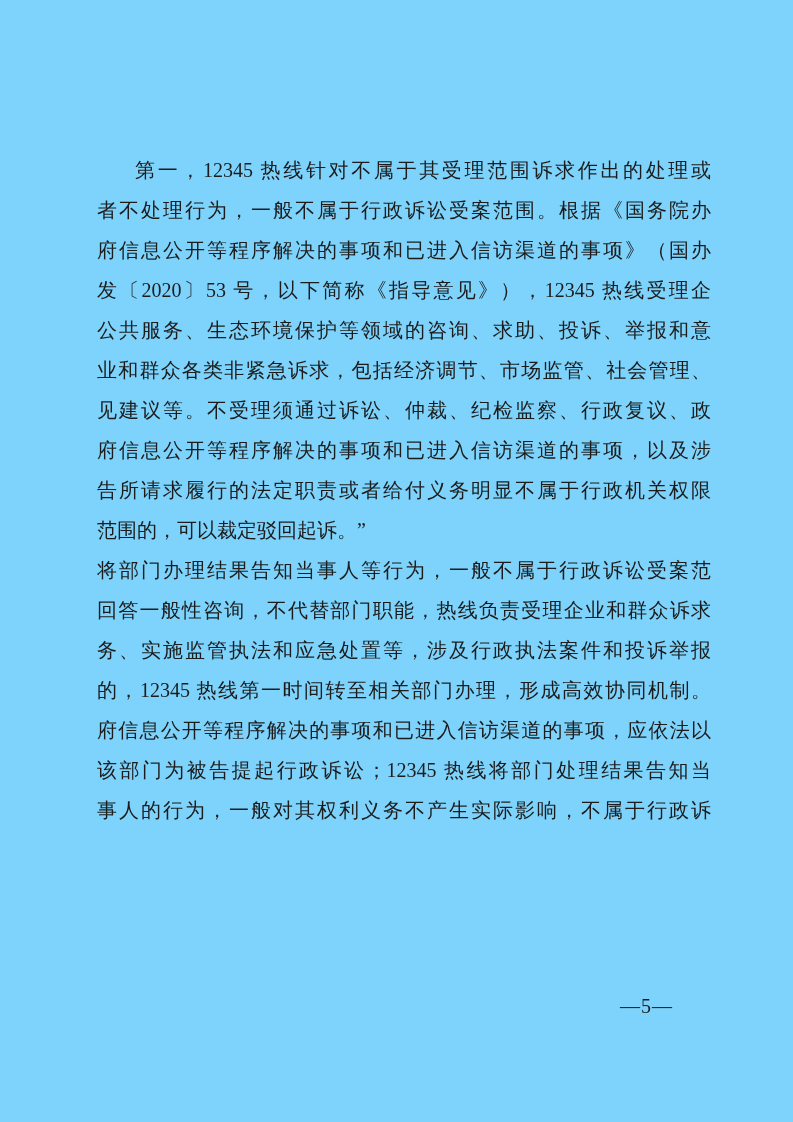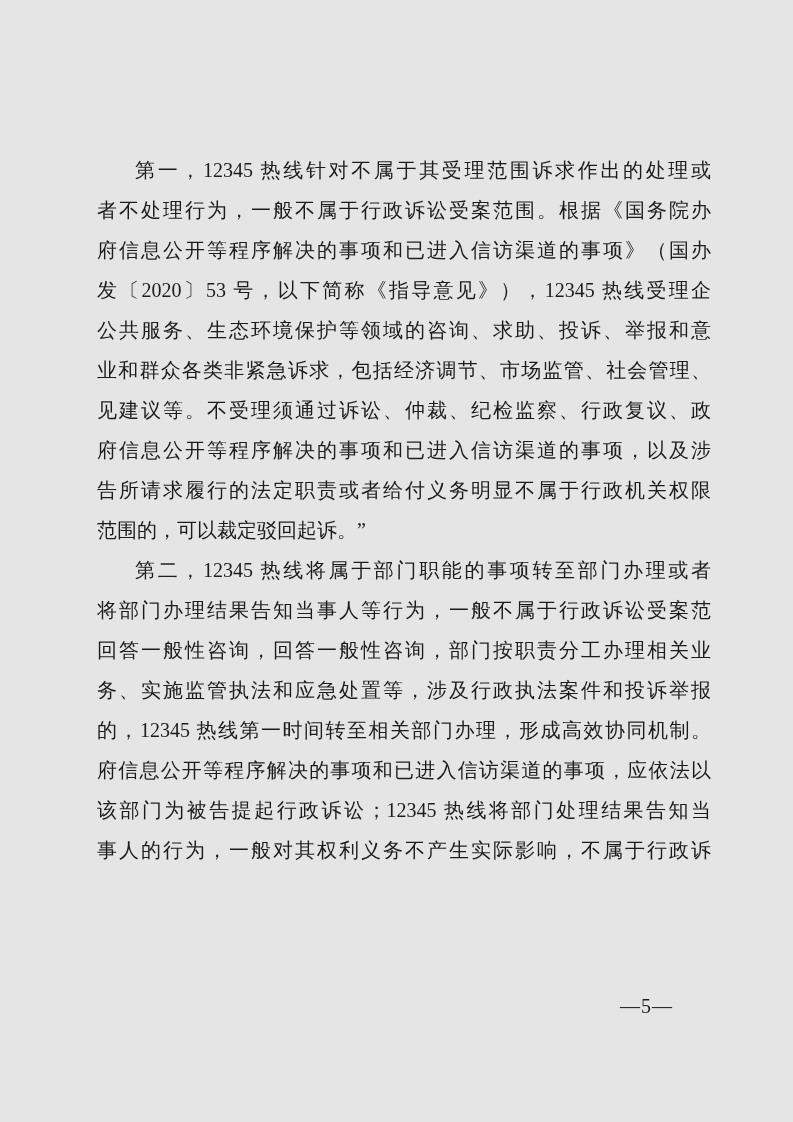--- a/index.html
+++ b/index.html
@@ -4,21 +4,21 @@
 <style>
   html, body {
     margin: 0;
     padding: 0;
     background: #ffffff;
   }
   .page {
     position: relative;
     width: 793px;
     height: 1122px;
-    background: #e5e5e5;
+    background: #7dd3fc;
     overflow: hidden;
     font-family: "Liberation Serif", "DejaVu Serif", serif;
     color: #1c1c1c;
   }
   .body-text {
     position: absolute;
     left: 97px;
     top: 150px;
     width: 614px;
   }
@@ -60,23 +60,22 @@
       <div class="line">发〔2020〕53 号，以下简称《指导意见》），12345 热线受理企</div>
       <div class="line">公共服务、生态环境保护等领域的咨询、求助、投诉、举报和意</div>
       <div class="line">业和群众各类非紧急诉求，包括经济调节、市场监管、社会管理、</div>
       <div class="line">见建议等。不受理须通过诉讼、仲裁、纪检监察、行政复议、政</div>
       <div class="line">府信息公开等程序解决的事项和已进入信访渠道的事项，以及涉</div>
       <div class="line">告所请求履行的法定职责或者给付义务明显不属于行政机关权限</div>
       <div class="line para-end">范围的，可以裁定驳回起诉。”</div>
     </div>
 
     <div>
-      <div class="line first">第二，12345 热线将属于部门职能的事项转至部门办理或者</div>
       <div class="line">将部门办理结果告知当事人等行为，一般不属于行政诉讼受案范</div>
-      <div class="line">回答一般性咨询，回答一般性咨询，部门按职责分工办理相关业</div>
+      <div class="line">回答一般性咨询，不代替部门职能，热线负责受理企业和群众诉求</div>
       <div class="line">务、实施监管执法和应急处置等，涉及行政执法案件和投诉举报</div>
       <div class="line">的，12345 热线第一时间转至相关部门办理，形成高效协同机制。</div>
       <div class="line">府信息公开等程序解决的事项和已进入信访渠道的事项，应依法以</div>
       <div class="line">该部门为被告提起行政诉讼；12345 热线将部门处理结果告知当</div>
       <div class="line">事人的行为，一般对其权利义务不产生实际影响，不属于行政诉</div>
     </div>
 
   </div>
 
   <div class="page-number">—5—</div>

